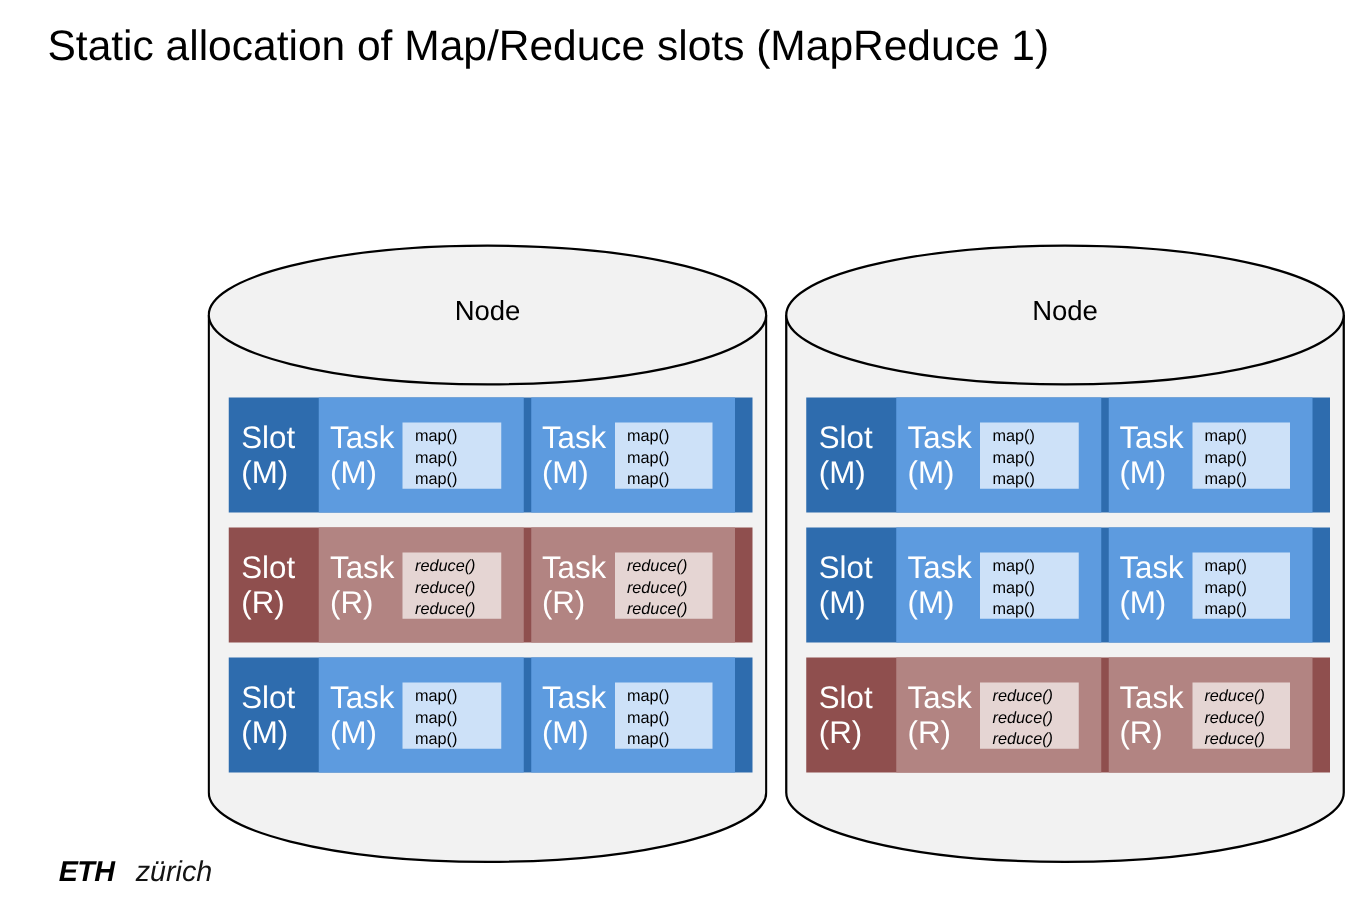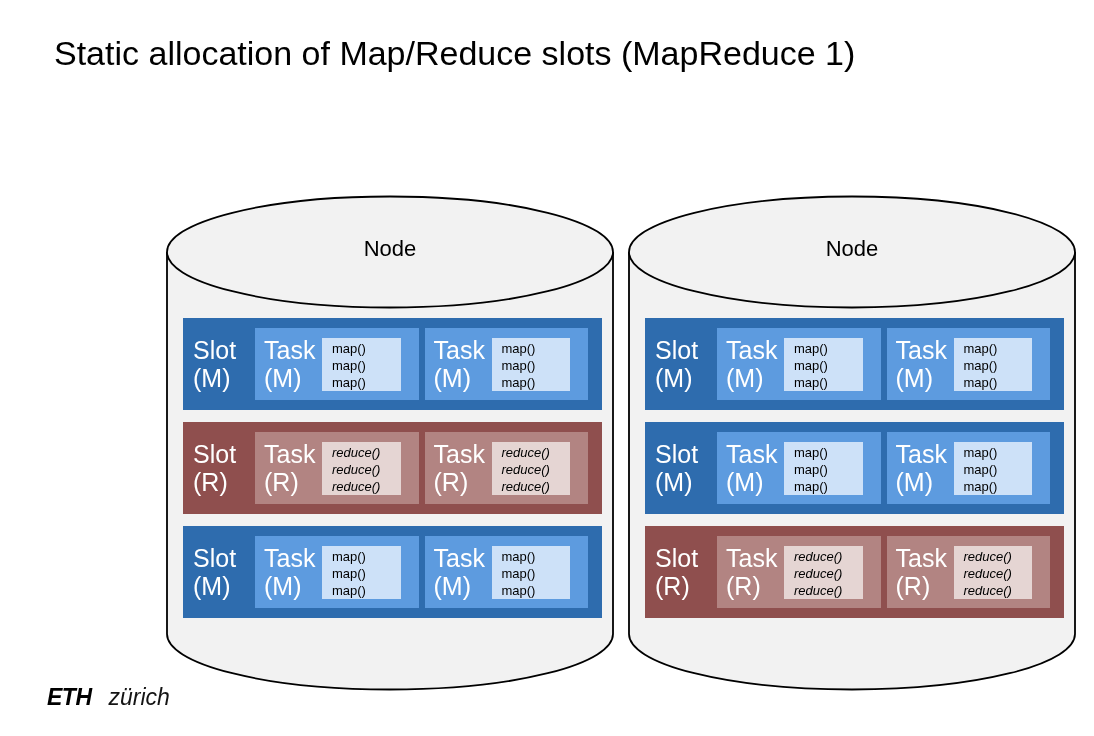--- a/index.html
+++ b/index.html
@@ -5,21 +5,21 @@
   html,body{margin:0;padding:0;}
   body{
     width:1094px;height:736px;
     background:#ffffff;
     font-family:"Liberation Sans", sans-serif;
     position:relative;overflow:hidden;
   }
   #stage{position:absolute;inset:0;}
 
   .slide-title{
-    position:absolute;left:38px;top:18px;margin:16px;
+    position:absolute;left:38px;top:18px;margin:0;
     font-size:34px;font-weight:400;color:#000;white-space:nowrap;
   }
 
   .cylinder{position:absolute;top:195px;width:448px;height:496px;}
   .cyl-svg{position:absolute;left:0;top:0;display:block;}
   .cyl-body,.cyl-top{
     fill:var(--cylinder-fill,#f2f2f2);
     stroke:var(--cylinder-stroke,#000);
     stroke-width:1.8;
   }
@@ -39,21 +39,21 @@
   }
   .slot-m{background:var(--map-slot,#2e6cae);}
   .slot-r{background:var(--reduce-slot,#8f4f4e);}
 
   .slot-label{
     flex:0 0 56px;color:var(--slot-text,#fff);
     font-size:25px;line-height:28px;
   }
 
   .task{
-    flex:1 1 0;height:72px;display:flex;align-items:center;
+    flex:1 1 0;height:92px;display:flex;align-items:center;
     padding-left:9px;min-width:0;box-sizing:border-box;
   }
   .slot-m .task{background:var(--map-task,#5d9bdf);}
   .slot-r .task{background:var(--reduce-task,#b28482);}
 
   .task-label{
     flex:0 0 58px;color:var(--slot-text,#fff);
     font-size:25px;line-height:28px;
   }
 

